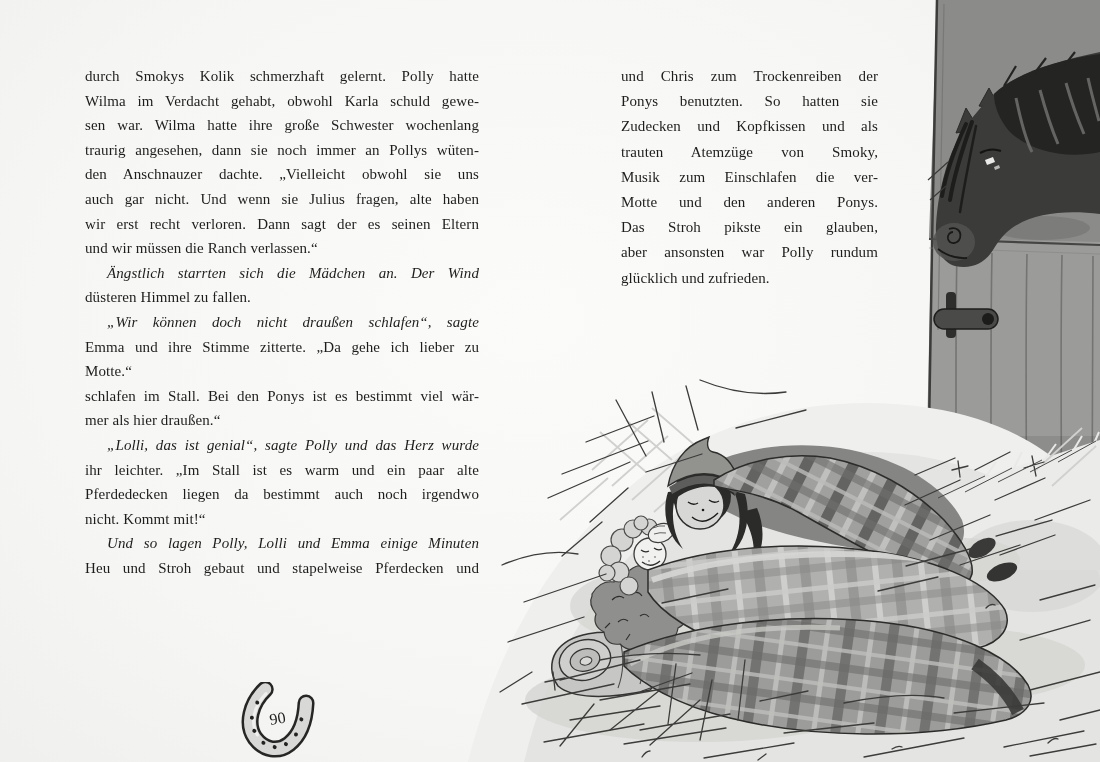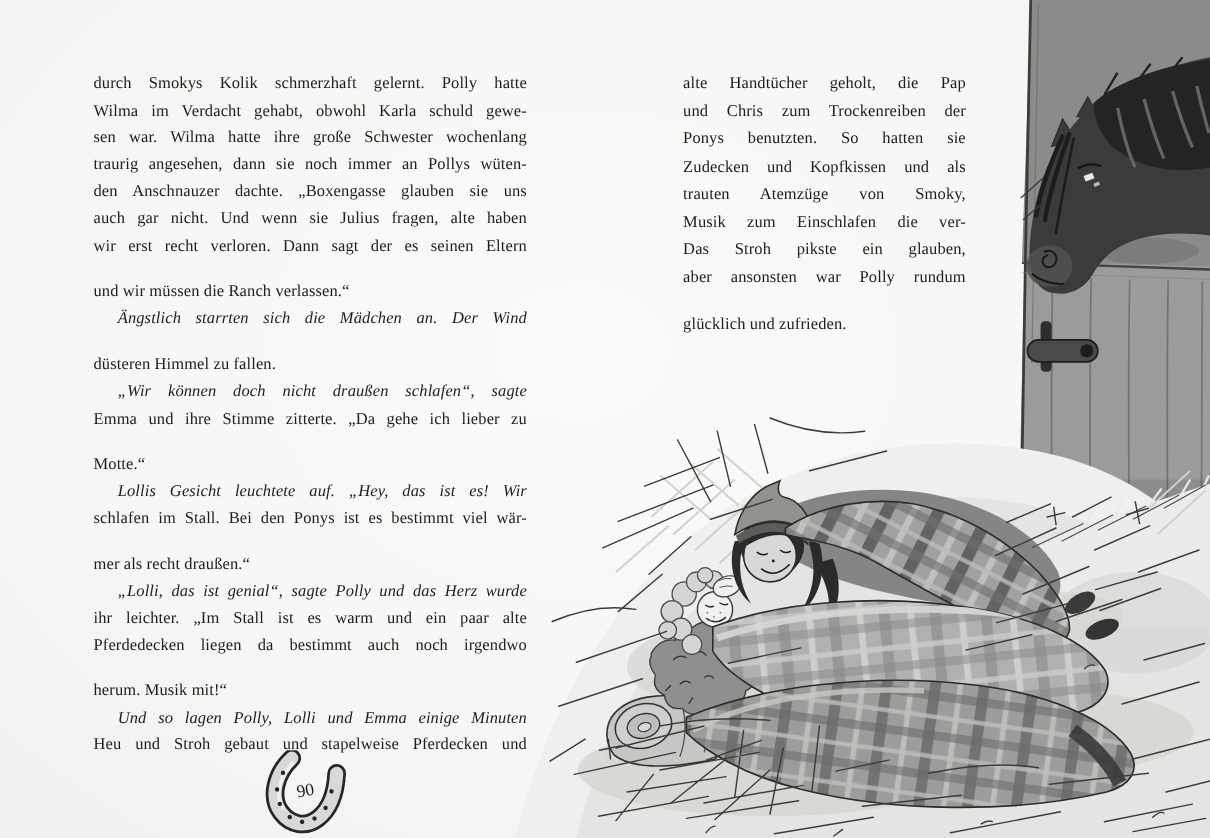--- a/index.html
+++ b/index.html
@@ -13,21 +13,21 @@
     background:radial-gradient(ellipse at 48% 42%, #fbfbf9 0%, #f6f6f4 60%, #efefed 100%);
   }
   .illu{position:absolute;left:0;top:0;width:1100px;height:762px;pointer-events:none;}
   .textblock{
     position:absolute;color:#1d1d1b;font-size:15px;
     letter-spacing:0.1px;
   }
   .textblock.left{left:85px;top:64px;width:394px;line-height:24.6px;}
   .textblock.right{left:621px;top:64px;width:257px;line-height:25.2px;}
   .line{text-align:justify;text-align-last:justify;white-space:normal;}
-  .line.last{text-align-last:left;margin-top:17px;}
+  .line.last{text-align-last:left;}
   .line.indent{text-indent:22px;font-style:italic;}
   .horseshoe{position:absolute;left:233px;top:682px;width:92px;height:78px;}
 </style>
 </head>
 <body>
 
 <div class="spread">
 
   <svg class="illu" viewBox="0 0 1100 762" aria-hidden="true">
     <defs>
@@ -193,36 +193,35 @@
       <path d="M642,757 q4,-6 8,-6 M892,749 q6,-4 10,-2 M1048,743 q6,-6 10,-4 M758,760 l8,-6 M986,608 q5,-5 9,-3"></path>
     </g>
   </svg>
 
   <main>
     <div class="textblock left">
         <div class="line">durch Smokys Kolik schmerzhaft gelernt. Polly hatte</div>
         <div class="line">Wilma im Verdacht gehabt, obwohl Karla schuld gewe-</div>
         <div class="line">sen war. Wilma hatte ihre große Schwester wochenlang</div>
         <div class="line">traurig angesehen, dann sie noch immer an Pollys wüten-</div>
-        <div class="line">den Anschnauzer dachte. „Boxengasse glauben sie uns</div>
+        <div class="line">den Anschnauzer dachte. „Vielleicht obwohl sie uns</div>
         <div class="line">auch gar nicht. Und wenn sie Julius fragen, alte haben</div>
         <div class="line">wir erst recht verloren. Dann sagt der es seinen Eltern</div>
         <div class="line last">und wir müssen die Ranch verlassen.“</div>
         <div class="line indent">Ängstlich starrten sich die Mädchen an. Der Wind</div>
         <div class="line last">düsteren Himmel zu fallen.</div>
         <div class="line indent">„Wir können doch nicht draußen schlafen“, sagte</div>
         <div class="line">Emma und ihre Stimme zitterte. „Da gehe ich lieber zu</div>
         <div class="line last">Motte.“</div>
-        <div class="line indent">Lollis Gesicht leuchtete auf. „Hey, das ist es! Wir</div>
         <div class="line">schlafen im Stall. Bei den Ponys ist es bestimmt viel wär-</div>
-        <div class="line last">mer als recht draußen.“</div>
+        <div class="line last">mer als hier draußen.“</div>
         <div class="line indent">„Lolli, das ist genial“, sagte Polly und das Herz wurde</div>
         <div class="line">ihr leichter. „Im Stall ist es warm und ein paar alte</div>
         <div class="line">Pferdedecken liegen da bestimmt auch noch irgendwo</div>
-        <div class="line last">herum. Musik mit!“</div>
+        <div class="line last">nicht. Kommt mit!“</div>
         <div class="line indent">Und so lagen Polly, Lolli und Emma einige Minuten</div>
         <div class="line">Heu und Stroh gebaut und stapelweise Pferdecken und</div>
       </div>
 
     <svg class="horseshoe" viewBox="0 0 92 78">
       <g transform="translate(45,39) rotate(16)">
         <path d="M -21,-27 C -31,-10 -31,12 -17,23 C -5,32 9,30 17,19 C 25,8 26,-8 22,-25" stroke="#262624" stroke-width="17" fill="none" stroke-linecap="round"></path>
         <path d="M -21,-27 C -31,-10 -31,12 -17,23 C -5,32 9,30 17,19 C 25,8 26,-8 22,-25" stroke="#d8d8d6" stroke-width="12" fill="none" stroke-linecap="round"></path>
         <path d="M -19,-23 C -27,-8 -27,9 -16,19" stroke="#f0f0ee" stroke-width="3" fill="none" stroke-linecap="round"></path>
         <g fill="#232321">
@@ -235,25 +234,25 @@
           <circle cx="21" cy="8" r="2"></circle>
             <circle cx="22" cy="-8" r="2"></circle>
         </g>
         <text x="0" y="-1" transform="rotate(-26)" text-anchor="middle" dominant-baseline="middle" font-family="Liberation Serif, DejaVu Serif, serif" font-size="16" fill="#1d1d1b">90</text>
       </g>
     </svg>
   </main>
 
   <aside>
     <div class="textblock right">
-        <div class="line">alte Handtücher geholt, die Pap</div>
         <div class="line">und Chris zum Trockenreiben der</div>
         <div class="line">Ponys benutzten. So hatten sie</div>
         <div class="line">Zudecken und Kopfkissen und als</div>
         <div class="line">trauten Atemzüge von Smoky,</div>
         <div class="line">Musik zum Einschlafen die ver-</div>
+        <div class="line">Motte und den anderen Ponys.</div>
         <div class="line">Das Stroh pikste ein glauben,</div>
         <div class="line">aber ansonsten war Polly rundum</div>
         <div class="line last">glücklich und zufrieden.</div>
       </div>
   </aside>
 
 </div>
 
 </body></html>

